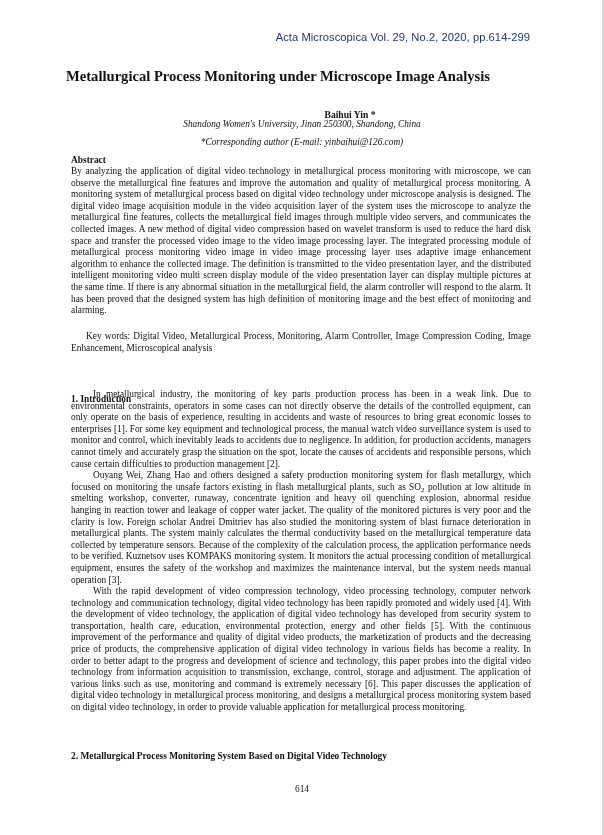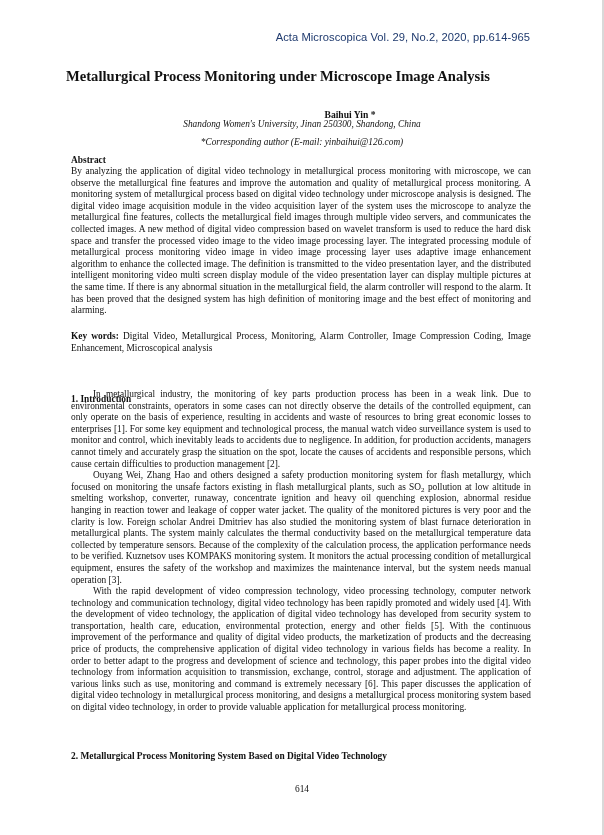--- a/index.html
+++ b/index.html
@@ -8,34 +8,34 @@
   .journal { position:absolute; top:31px; right:74px; font-family:"Liberation Sans", sans-serif; font-size:11.2px; color:#1f3a6e; letter-spacing:0.05px; }
   .title { position:absolute; top:68px; left:0; width:556px; text-align:center; font-weight:bold; font-size:14.6px; color:#111; }
   .author { position:absolute; top:109px; left:0; width:604px; text-align:center; font-weight:bold; font-size:9.6px;padding-left:48px; }
   .affil { position:absolute; top:119px; left:0; width:604px; text-align:center; font-style:italic; font-size:9.3px; }
   .corr { position:absolute; top:137px; left:0; width:604px; text-align:center; font-style:italic; font-size:9.3px; }
   .block { position:absolute; left:71px; width:460px; font-size:9.35px; line-height:11.6px; text-align:justify; }
   .h { font-weight:bold; font-size:9.4px; }
   .abs-head { top:155px; }
   .abs-body { top:166px; }
   .kw { top:331px; }
-  .kw b { font-weight:bold; }
+  .kw b { font-weight:normal;margin-left:15px; }
   .intro-head { top:377px;margin-top:17px; }
   .intro { top:389px; }
   .intro p { margin:0; text-indent:22px; }
   .sec2 { top:751px; }
   .pagenum { position:absolute; top:784px; left:0; width:604px; text-align:center; font-size:9.4px; }
   sub { font-size:7px; vertical-align:-2px; line-height:0; }
 </style>
 </head>
 <body>
 
 <div class="edge"></div>
 
-<div class="journal">Acta Microscopica Vol. 29, No.2, 2020, pp.614-965</div>
+<div class="journal">Acta Microscopica Vol. 29, No.2, 2020, pp.614-299</div>
 
 <div class="title">Metallurgical Process Monitoring under Microscope Image Analysis</div>
 <div class="author">Baihui Yin *</div>
 <div class="affil">Shandong Women's University, Jinan 250300, Shandong, China</div>
 <div class="corr">*Corresponding author (E-mail: yinbaihui@126.com)</div>
 
 <div class="block h abs-head">Abstract</div>
 <div class="block abs-body">By analyzing the application of digital video technology in metallurgical process monitoring with microscope, we can observe the metallurgical fine features and improve the automation and quality of metallurgical process monitoring. A monitoring system of metallurgical process based on digital video technology under microscope analysis is designed. The digital video image acquisition module in the video acquisition layer of the system uses the microscope to analyze the metallurgical fine features, collects the metallurgical field images through multiple video servers, and communicates the collected images. A new method of digital video compression based on wavelet transform is used to reduce the hard disk space and transfer the processed video image to the video image processing layer. The integrated processing module of metallurgical process monitoring video image in video image processing layer uses adaptive image enhancement algorithm to enhance the collected image. The definition is transmitted to the video presentation layer, and the distributed intelligent monitoring video multi screen display module of the video presentation layer can display multiple pictures at the same time. If there is any abnormal situation in the metallurgical field, the alarm controller will respond to the alarm. It has been proved that the designed system has high definition of monitoring image and the best effect of monitoring and alarming.</div>
 
 <div class="block kw"><b>Key words:</b><span> Digital Video, Metallurgical Process, Monitoring, Alarm Controller, Image Compression Coding, Image Enhancement, Microscopical analysis</span></div>

